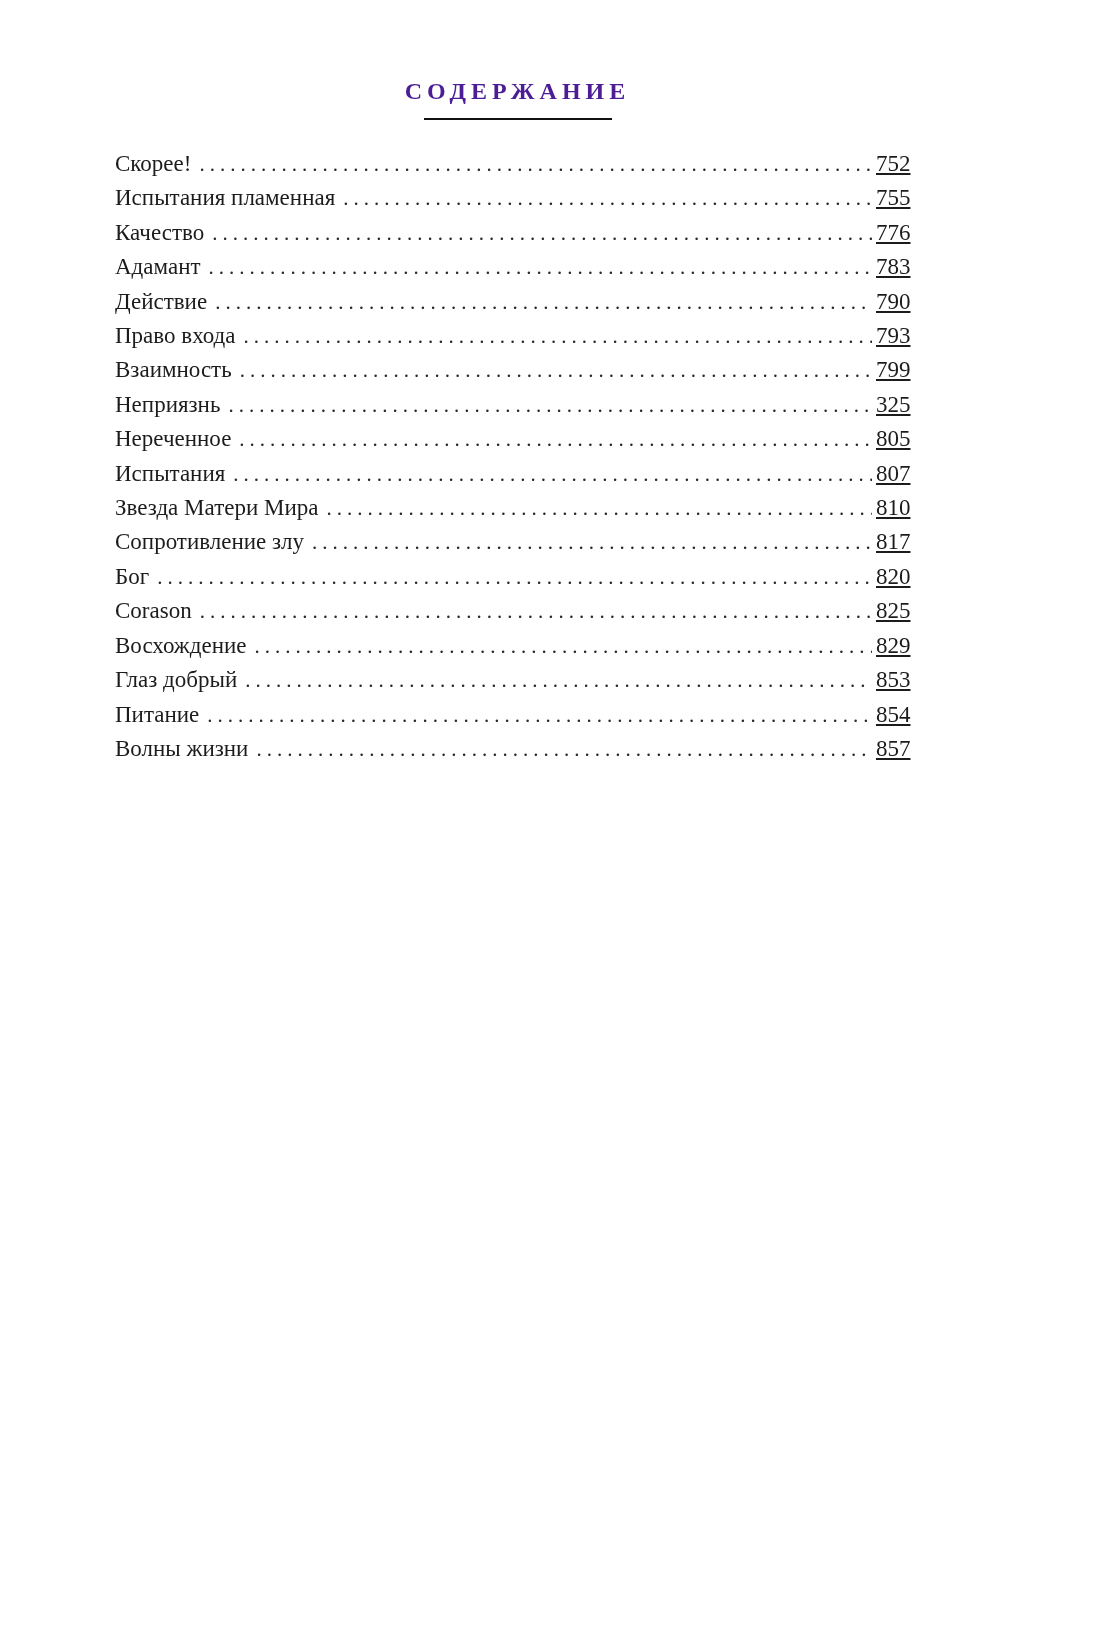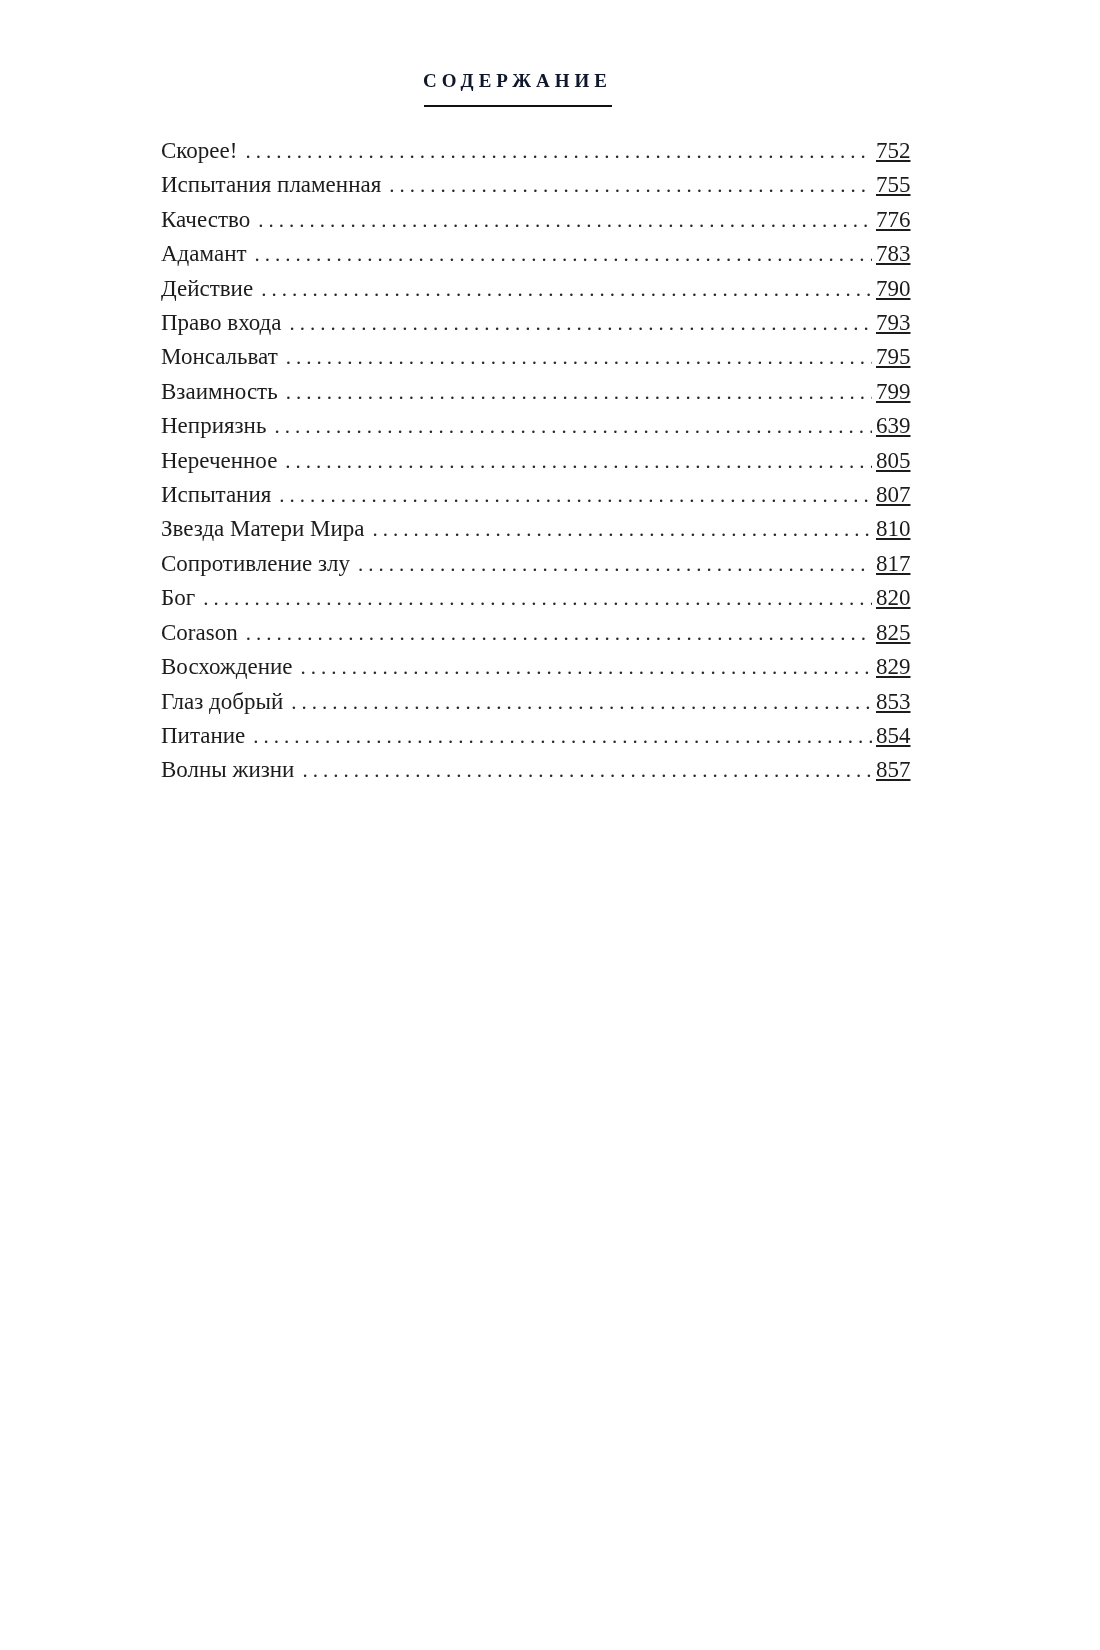--- a/index.html
+++ b/index.html
@@ -19,25 +19,25 @@
     box-sizing: border-box;
     width: 1100px;
     height: 1650px;
     padding: 70px 180px 0 115px;
   }
   .toc-header {
     text-align: center;
     margin-bottom: 27px;
   }
   .toc-header h1 {
-    margin: 0;
-    font-size: 19px;
+    margin: 8px;
+    font-size: 24px;
     font-weight: 700;
     letter-spacing: 5px;
-    color: #0f172a;
+    color: #4c1d95;
     text-transform: uppercase;
   }
   .header-rule {
     width: 188px;
     height: 2px;
     background: #111;
     margin: 13px auto 0 auto;
   }
   .toc-list {
     margin-top: 26px;
@@ -45,21 +45,20 @@
   .toc-row {
     display: flex;
     align-items: baseline;
     font-size: 23px;
     line-height: 33.4px;
     color: #1c1c1c;
   }
   .toc-title {
     white-space: nowrap;
     flex: 0 0 auto;
-    margin-left: 46px;
   }
   .toc-leader {
     flex: 1 1 auto;
     overflow: hidden;
     white-space: nowrap;
     margin: 0 4px 0 8px;
     min-width: 0;
   }
   .toc-leader::after {
     content: "..................................................................................................................................................................................................";
@@ -117,36 +116,31 @@
     <span class="toc-leader"></span>
     <span class="toc-page">790</span>
   </div>
 
   <div class="toc-row">
     <span class="toc-title">Право входа</span>
     <span class="toc-leader"></span>
     <span class="toc-page">793</span>
   </div>
 
-  <div class="toc-row">
-    <span class="toc-title">Монсальват</span>
-    <span class="toc-leader"></span>
-    <span class="toc-page">795</span>
-  </div>
 
   <div class="toc-row">
     <span class="toc-title">Взаимность</span>
     <span class="toc-leader"></span>
     <span class="toc-page">799</span>
   </div>
 
   <div class="toc-row">
     <span class="toc-title">Неприязнь</span>
     <span class="toc-leader"></span>
-    <span class="toc-page">639</span>
+    <span class="toc-page">325</span>
   </div>
 
   <div class="toc-row">
     <span class="toc-title">Нереченное</span>
     <span class="toc-leader"></span>
     <span class="toc-page">805</span>
   </div>
 
   <div class="toc-row">
     <span class="toc-title">Испытания</span>

